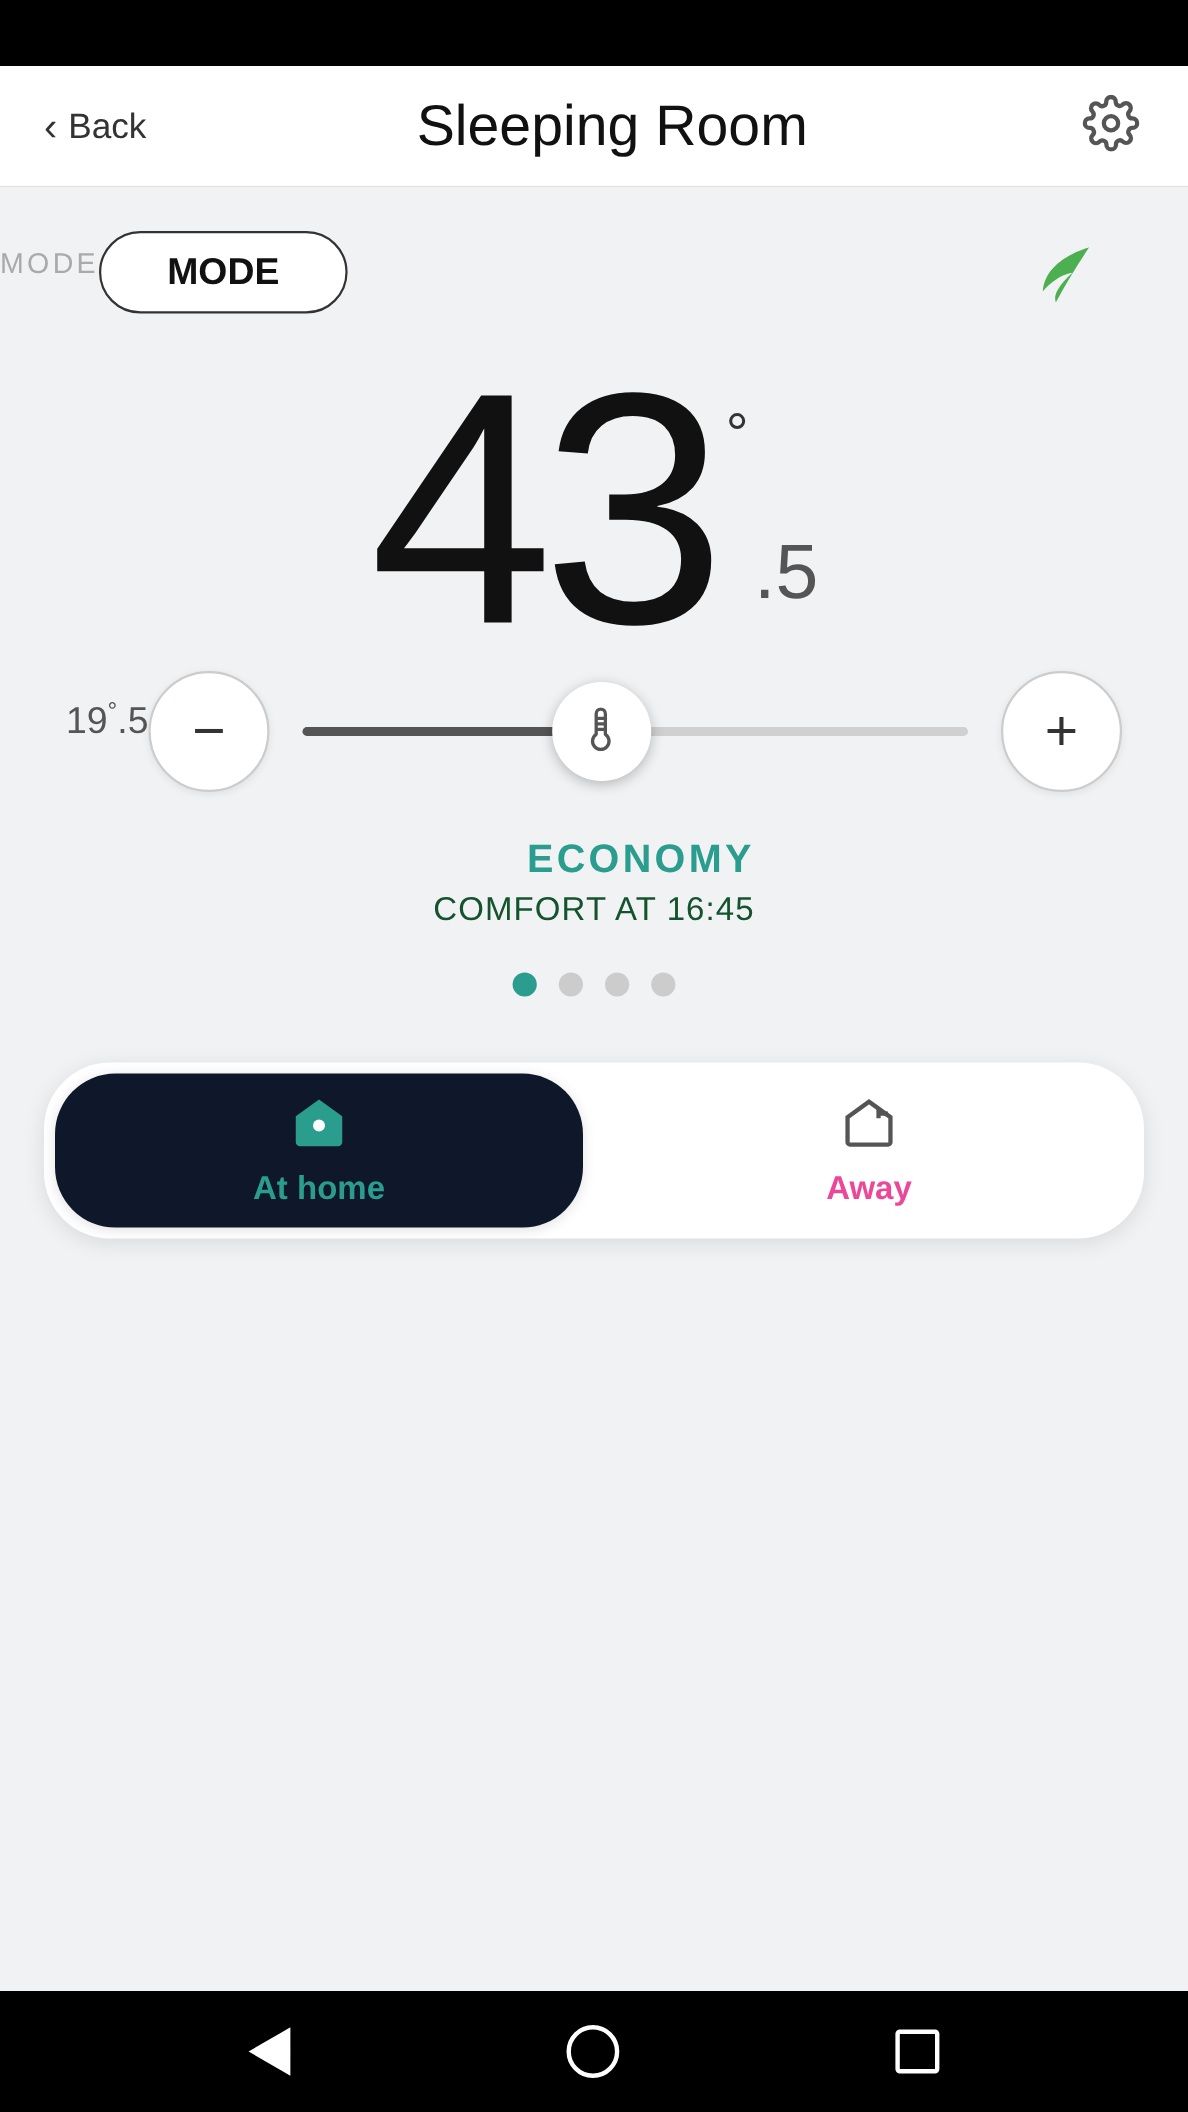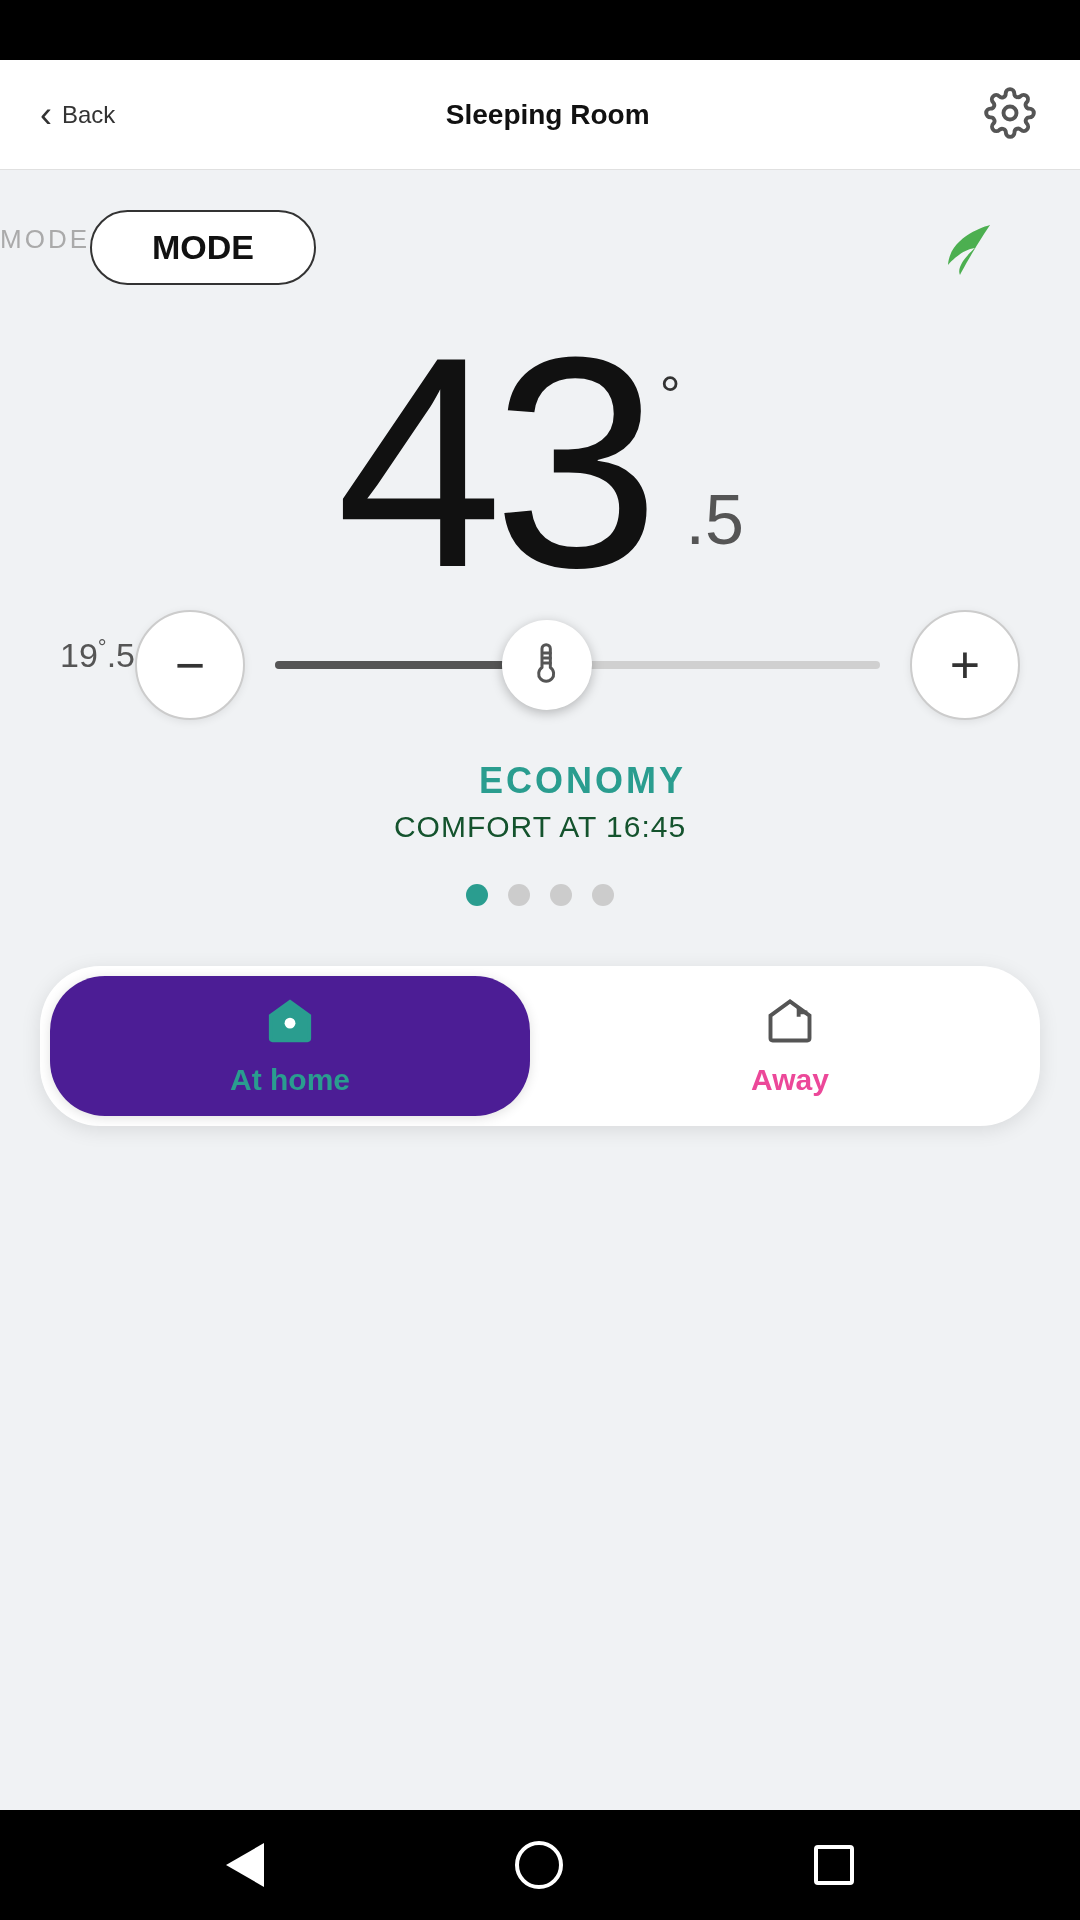--- a/index.html
+++ b/index.html
@@ -40,27 +40,27 @@
       gap: 10px;
       cursor: pointer;
     }
 
     .header-back-chevron {
       font-size: 36px;
       color: #333;
     }
 
     .header-back-label {
-      font-size: 24px;
+      font-size: 32px;
       color: #333;
     }
 
     .header-title {
-      font-size: 28px;
-      font-weight: 700;
+      font-size: 52px;
+      font-weight: 400;
       color: #111;
     }
 
     .header-settings {
       width: 60px;
       height: 60px;
       display: flex;
       align-items: center;
       justify-content: center;
       cursor: pointer;
@@ -333,21 +333,21 @@
       flex: 1;
       display: flex;
       flex-direction: column;
       align-items: center;
       justify-content: center;
       gap: 12px;
       cursor: pointer;
     }
 
     .nav-item.active {
-      background: #4c1d95;
+      background: #0f172a;
       border-radius: 55px;
       box-shadow: 0 2px 12px rgba(0,0,0,0.12);
       margin: 10px;
     }
 
     .nav-item.inactive {
       margin: 10px;
     }
 
     .nav-label {

